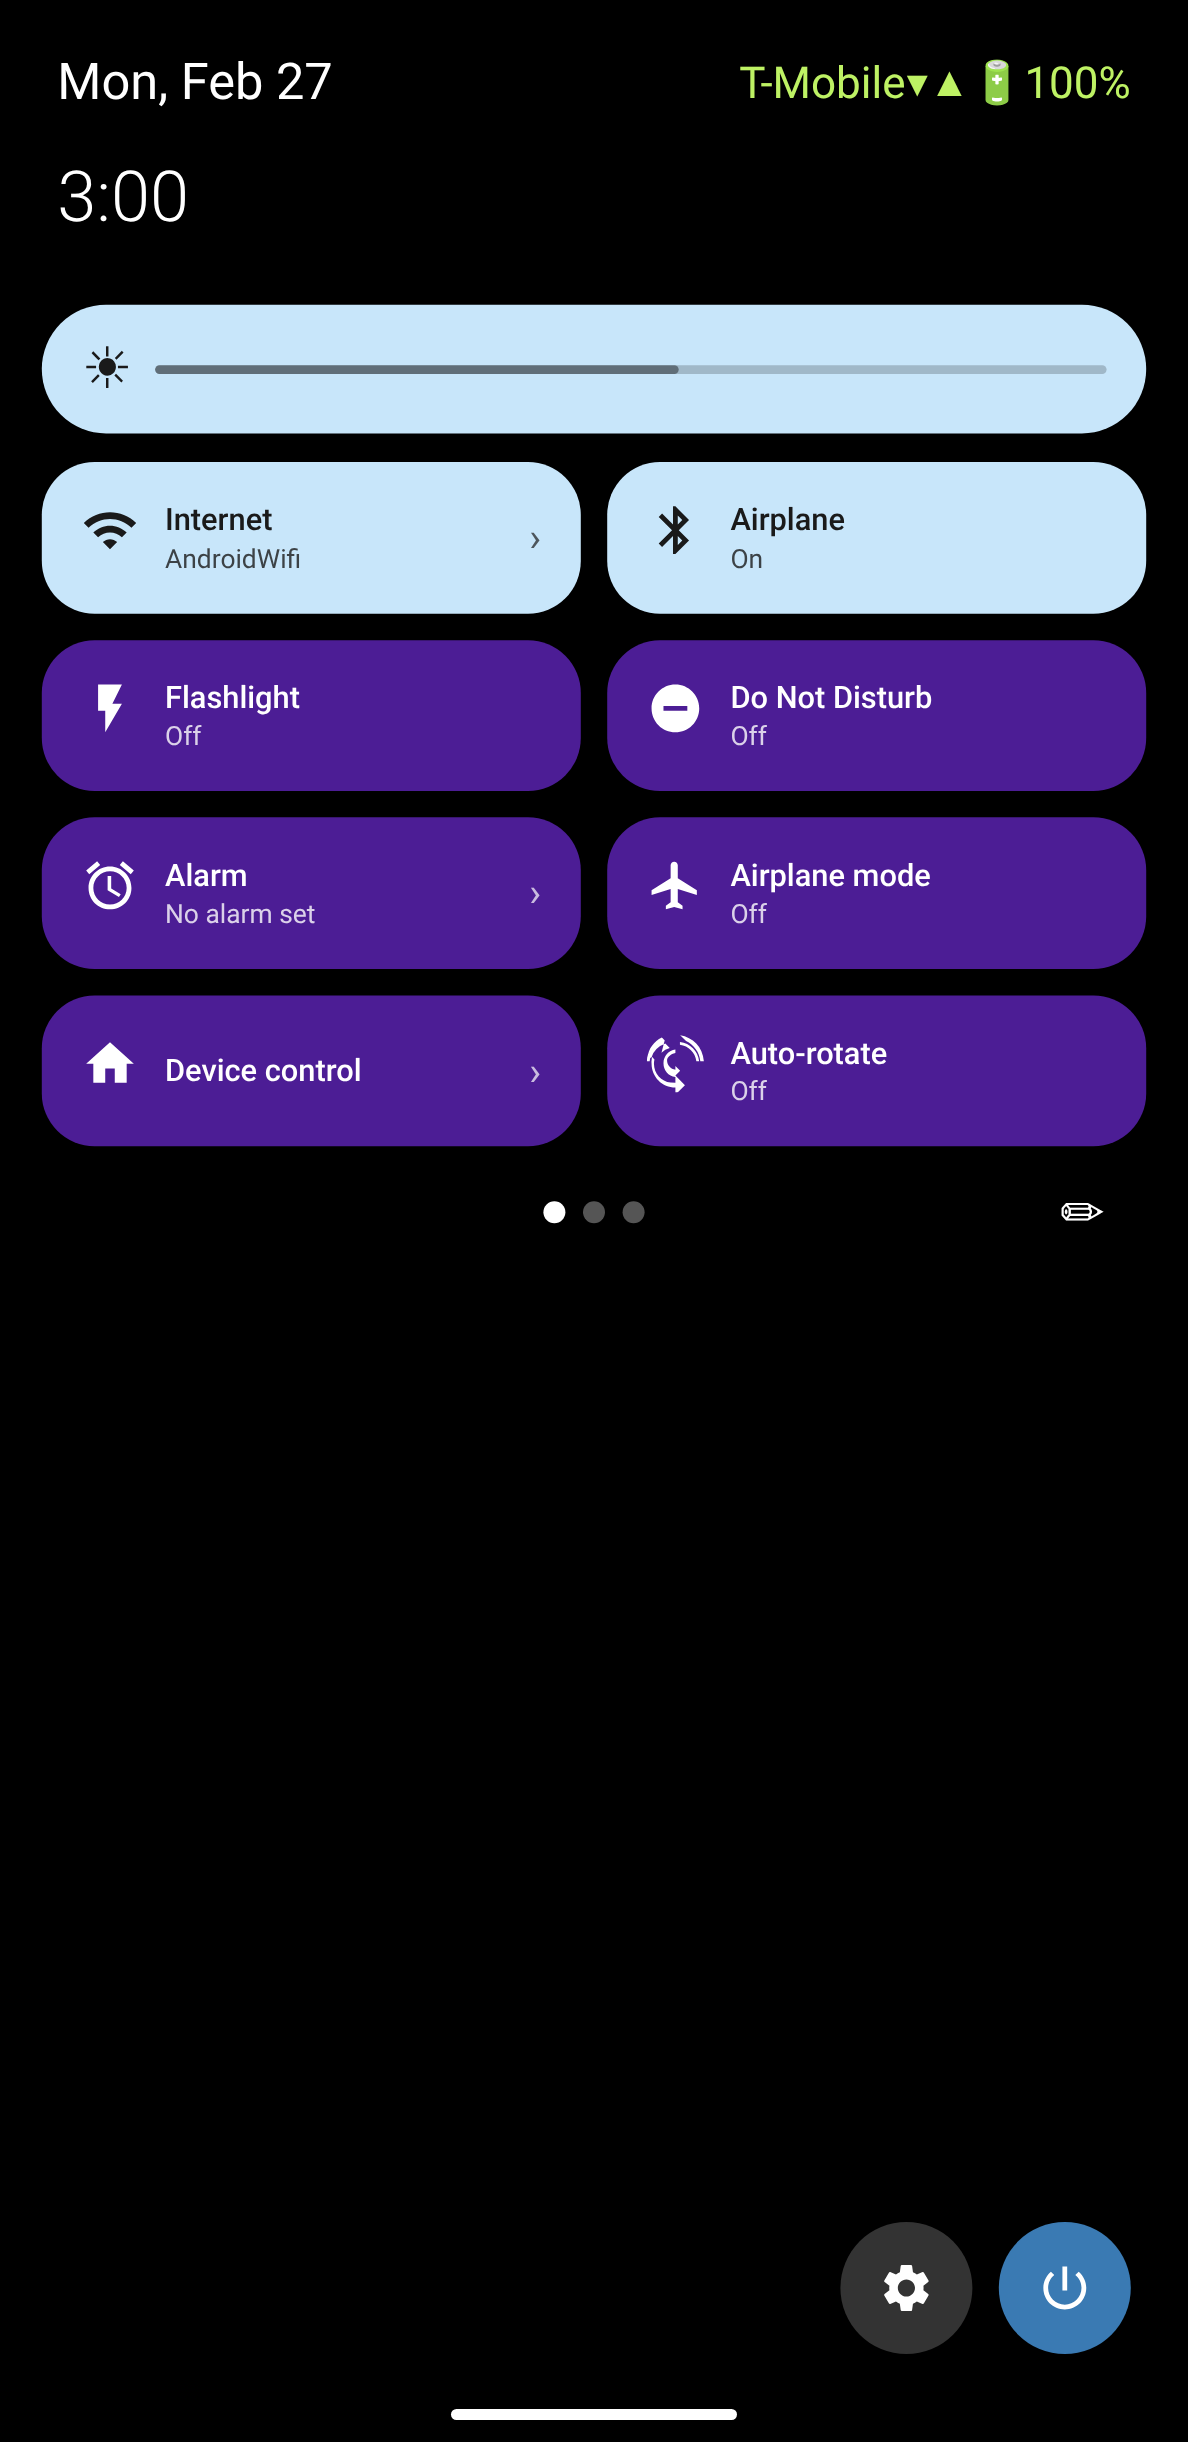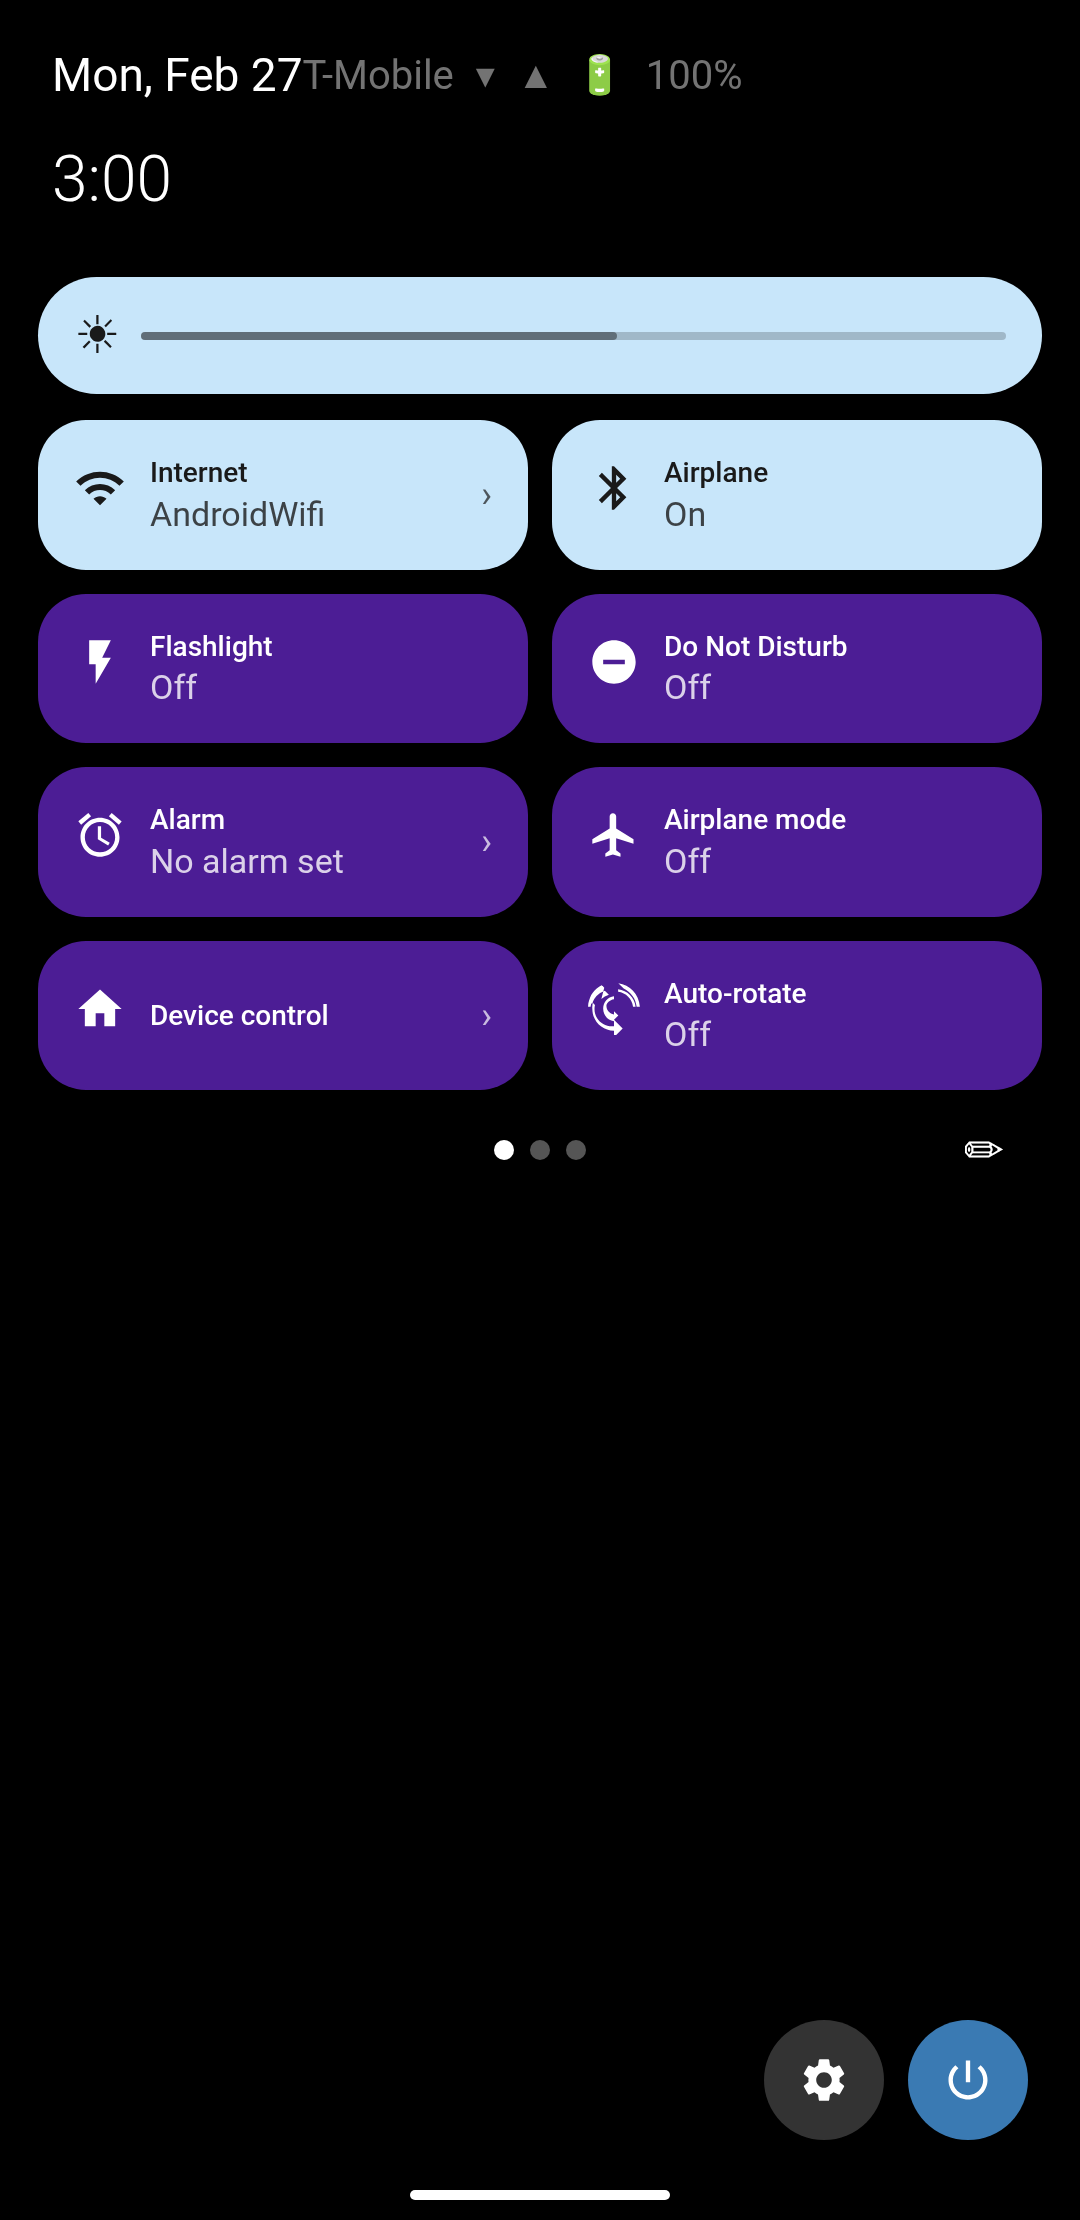--- a/index.html
+++ b/index.html
@@ -11,37 +11,37 @@
       background: #000;
       font-family: 'Roboto', sans-serif;
       color: #fff;
       overflow: hidden;
       position: relative;
     }
 
     
     .status-bar {
       display: flex;
-      justify-content: flex-start;
+      justify-content: space-between;
       align-items: center;
       padding: 48px 52px 20px 52px;
     }
 
     .status-date {
       font-size: 46px;
       font-weight: 400;
       color: #fff;
     }
 
     .status-right {
       display: flex;
       align-items: center;
-      gap: 22px;
+      gap: 1px;
       font-size: 40px;
-      color: #737373;
+      color: #bef264;
     }
 
     .status-time {
       font-size: 64px;
       font-weight: 300;
       padding: 20px 52px 0 52px;
       color: #fff;
     }
 
     
@@ -110,21 +110,21 @@
       flex-direction: column;
     }
 
     .tile-label {
       font-size: 28px;
       font-weight: 500;
       line-height: 1.2;
     }
 
     .tile-sublabel {
-      font-size: 34px;
+      font-size: 24px;
       font-weight: 400;
       opacity: 0.8;
       margin-top: 4px;
     }
 
     .tile-arrow {
       position: absolute;
       right: 36px;
       font-size: 36px;
       opacity: 0.7;

